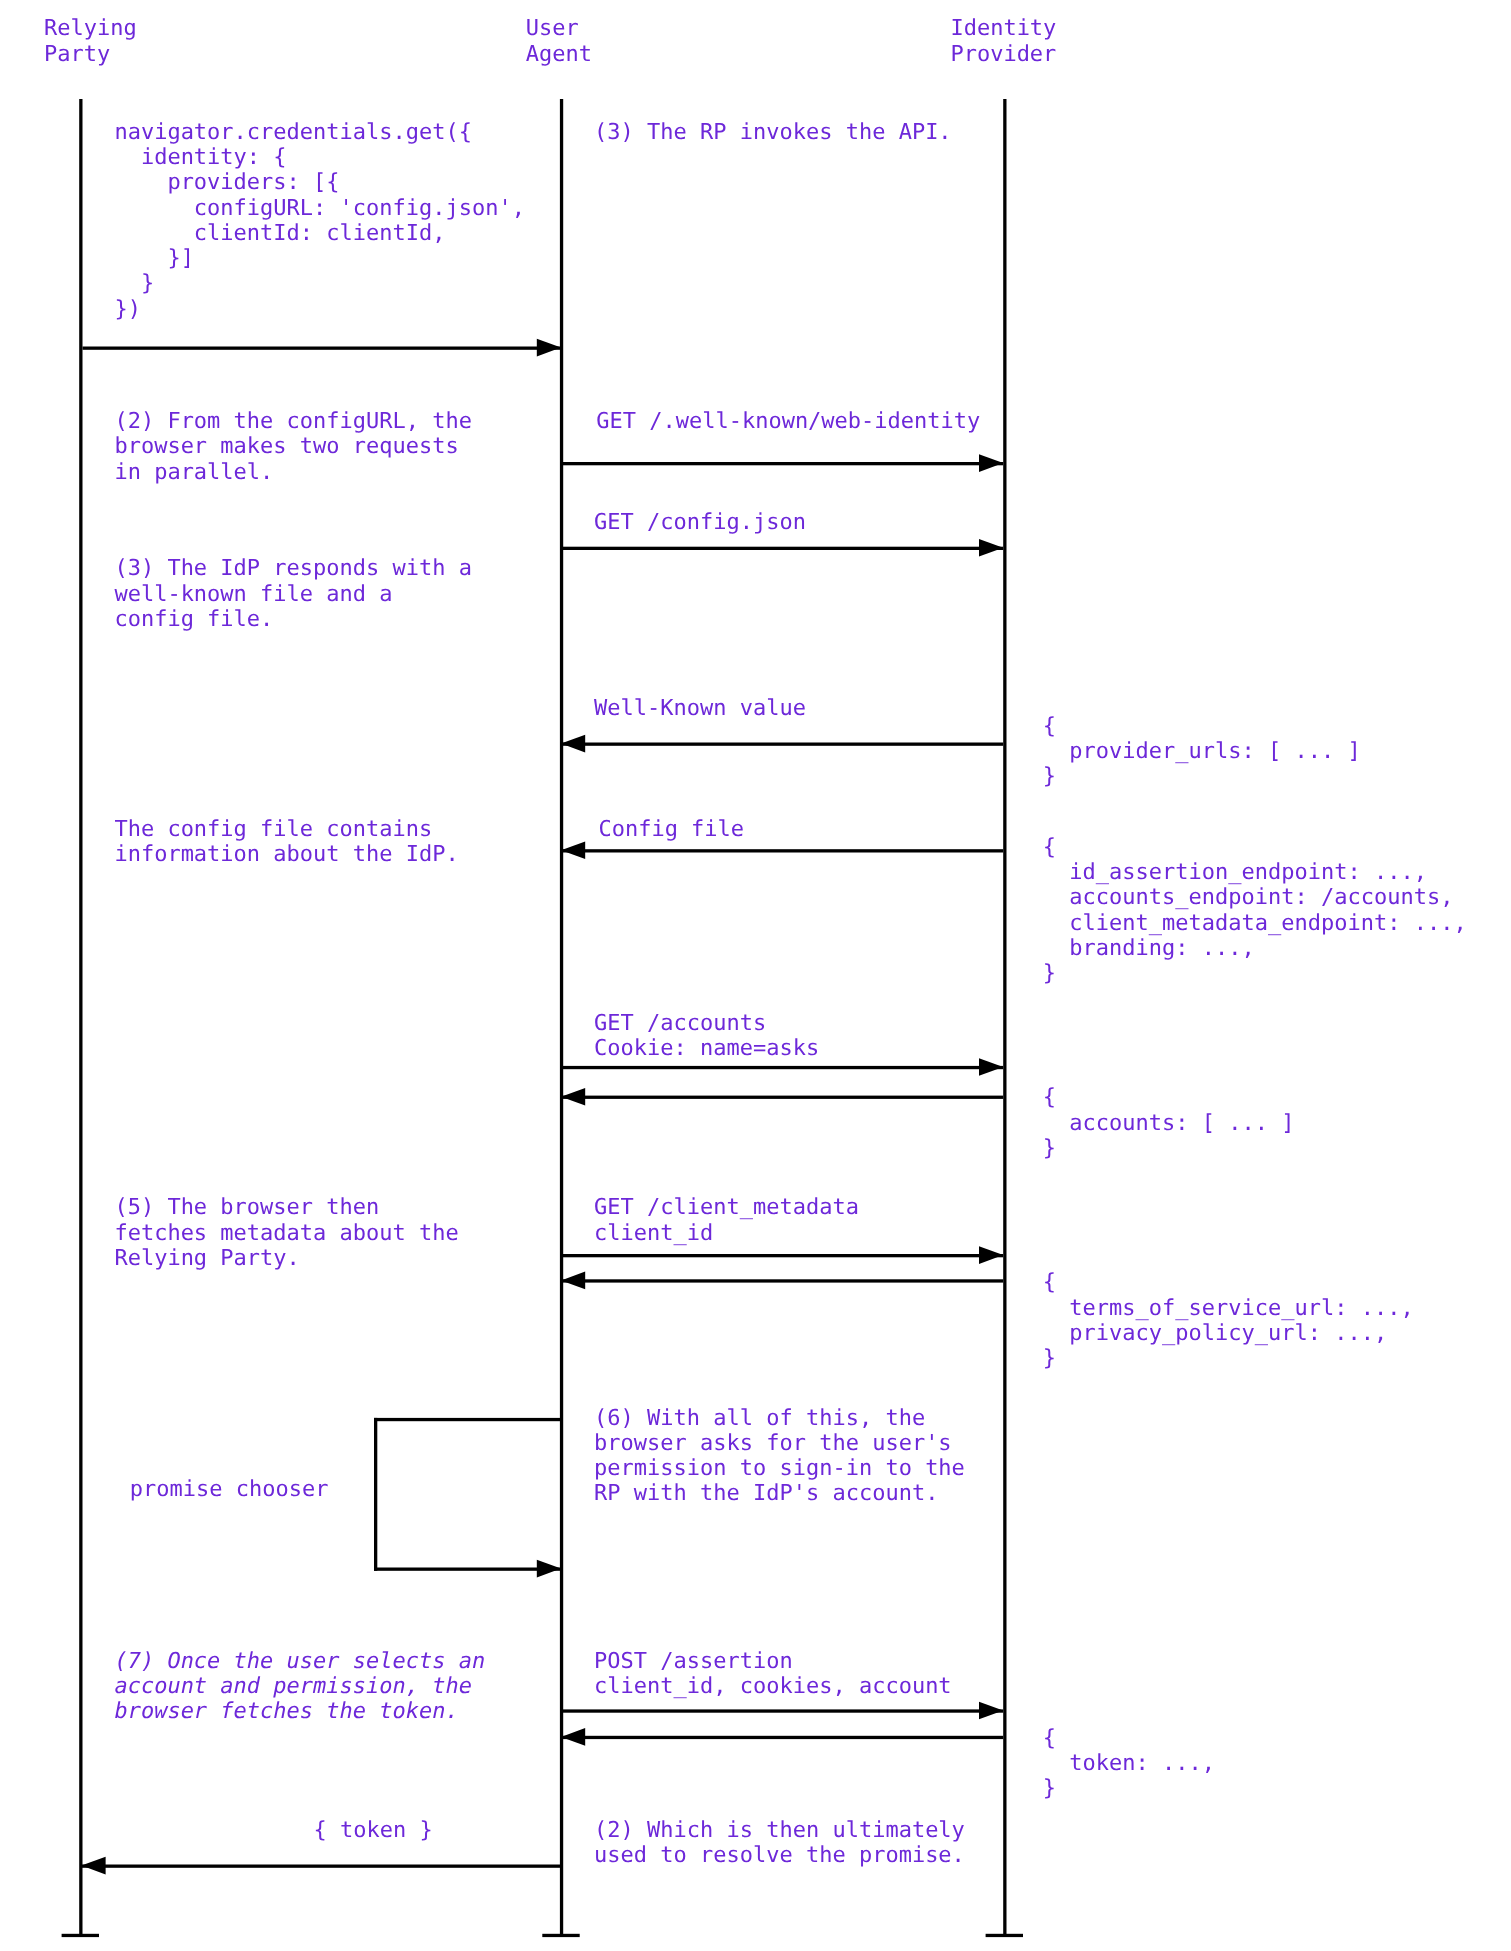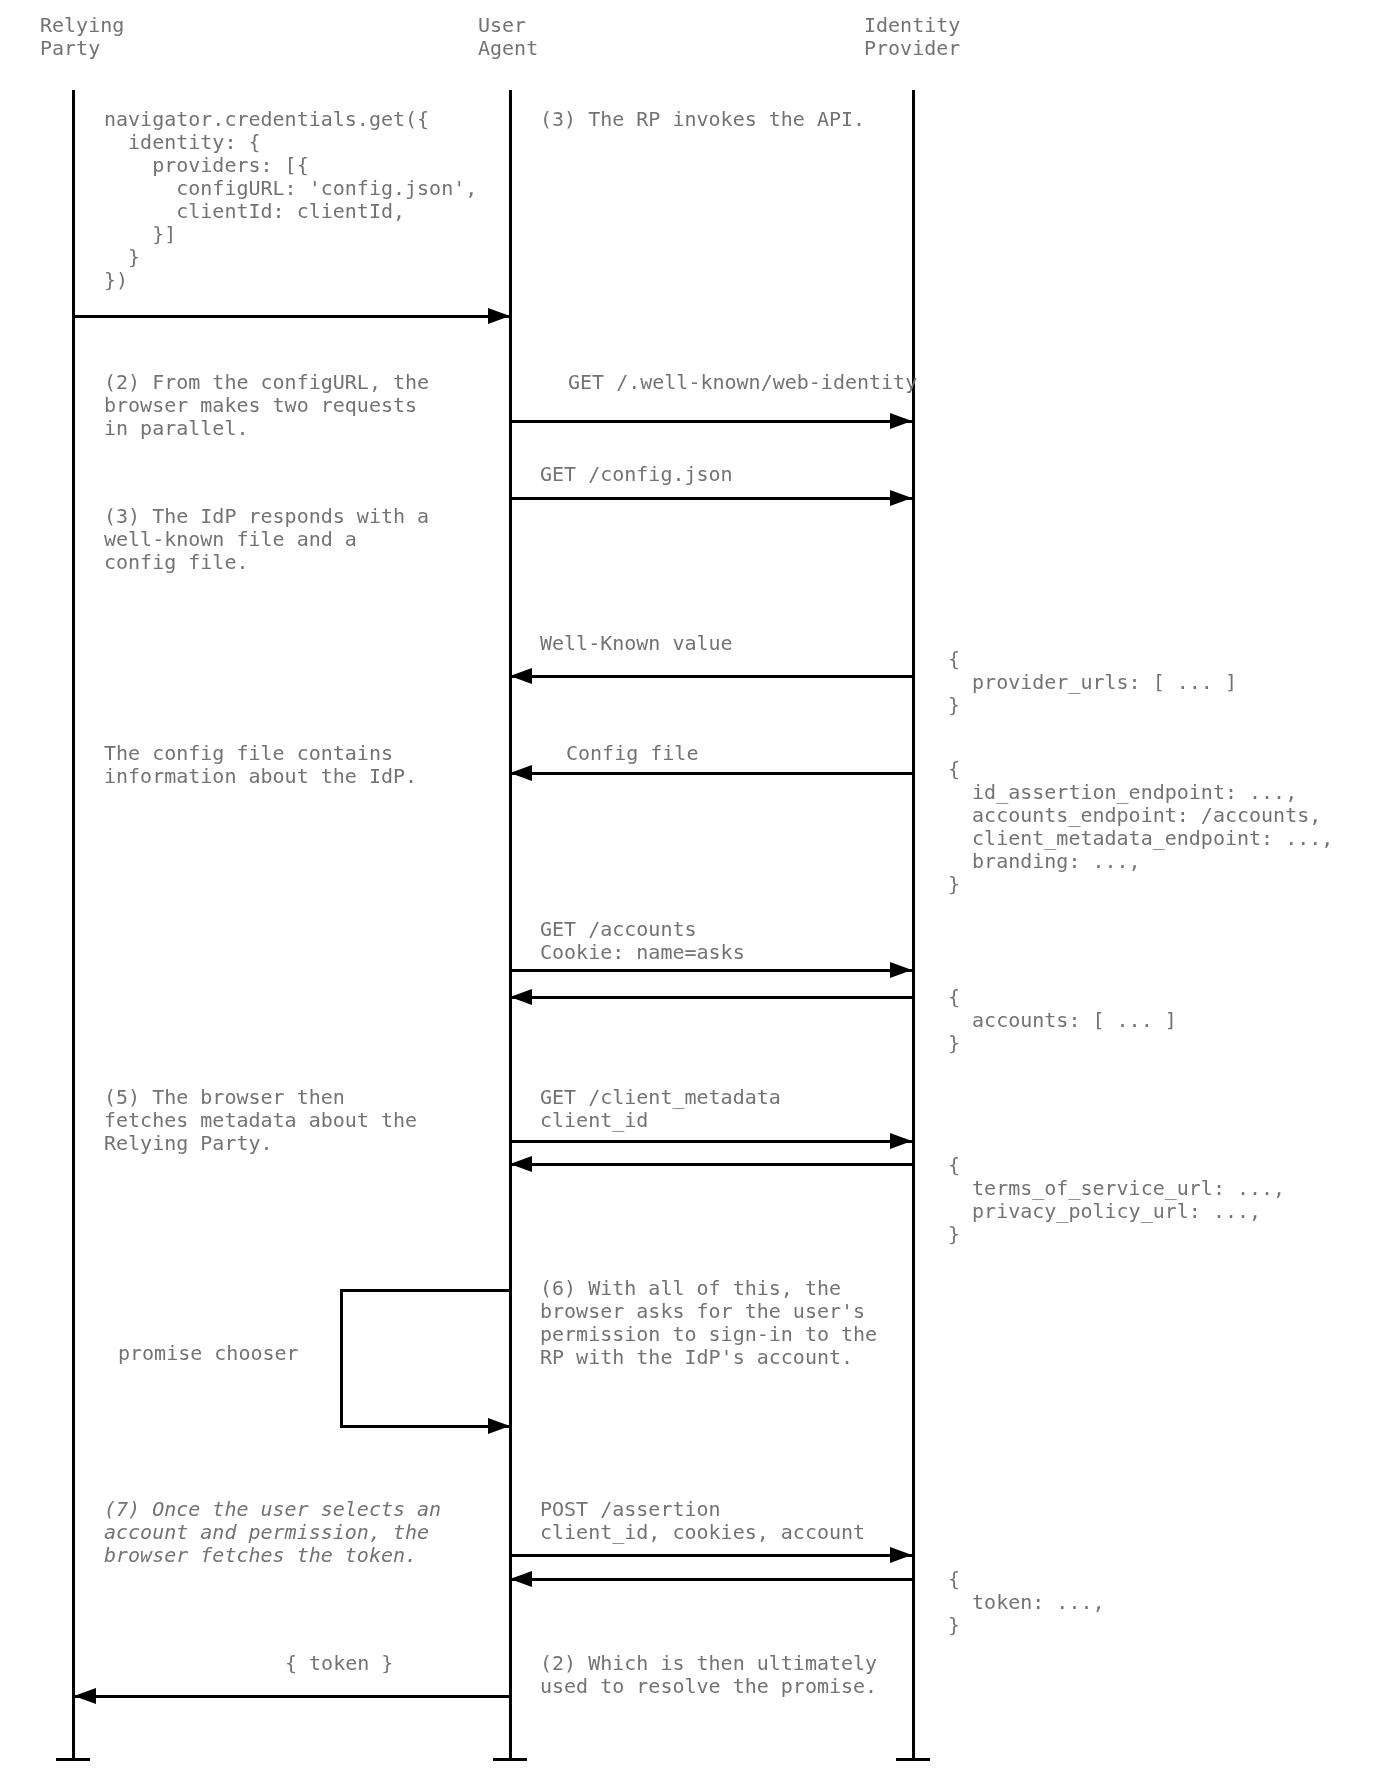--- a/index.html
+++ b/index.html
@@ -9,21 +9,21 @@
     background:#ffffff;
     font-family:"DejaVu Sans Mono","Liberation Mono",monospace;
     color:#000;
     overflow:hidden;
   }
   .txt{
     position:absolute;
     white-space:pre;
     font-size:20px;
     line-height:23px;
-    color:#737373;
+    color:#6d28d9;
   }
   .lifeline{position:absolute;top:90px;width:3px;height:1670px;background:#000;}
   .tick{position:absolute;top:1758px;width:34px;height:3px;background:#000;}
   .hline{position:absolute;height:3px;background:#000;}
   .vline{position:absolute;width:3px;background:#000;}
   .arrow{position:absolute;height:3px;background:#000;}
   .head-r{
     position:absolute;right:0;top:-7px;width:0;height:0;
     border-left:22px solid #000;
     border-top:8px solid transparent;
@@ -65,21 +65,21 @@
   }
 })</div>
   <div class="txt" style="left:540px;top:108px;">(3) The RP invokes the API.</div>
   <div class="arrow" style="left:75px;top:315px;width:435px;">
     <span class="head-r"></span>
   </div>
 
   <div class="txt" style="left:104px;top:371px;">(2) From the configURL, the
 browser makes two requests
 in parallel.</div>
-  <div class="txt" style="left:568px;top:371px;">GET /.well-known/web-identity</div>
+  <div class="txt" style="left:542px;top:371px;">GET /.well-known/web-identity</div>
   <div class="arrow" style="left:511px;top:420px;width:401px;">
     <span class="head-r"></span>
   </div>
   <div class="txt" style="left:540px;top:463px;">GET /config.json</div>
   <div class="arrow" style="left:511px;top:497px;width:401px;">
     <span class="head-r"></span>
   </div>
 
   <div class="txt" style="left:104px;top:505px;">(3) The IdP responds with a
 well-known file and a
@@ -88,21 +88,21 @@
   <div class="txt" style="left:540px;top:632px;">Well-Known value</div>
   <div class="arrow" style="left:510px;top:675px;width:402px;">
     <span class="head-l"></span>
   </div>
   <div class="txt" style="left:948px;top:648px;">{
   provider_urls: [ ... ]
 }</div>
 
   <div class="txt" style="left:104px;top:742px;">The config file contains
 information about the IdP.</div>
-  <div class="txt" style="left:566px;top:742px;">Config file</div>
+  <div class="txt" style="left:544px;top:742px;">Config file</div>
   <div class="arrow" style="left:510px;top:772px;width:402px;">
     <span class="head-l"></span>
   </div>
   <div class="txt" style="left:948px;top:758px;">{
   id_assertion_endpoint: ...,
   accounts_endpoint: /accounts,
   client_metadata_endpoint: ...,
   branding: ...,
 }</div>
 

